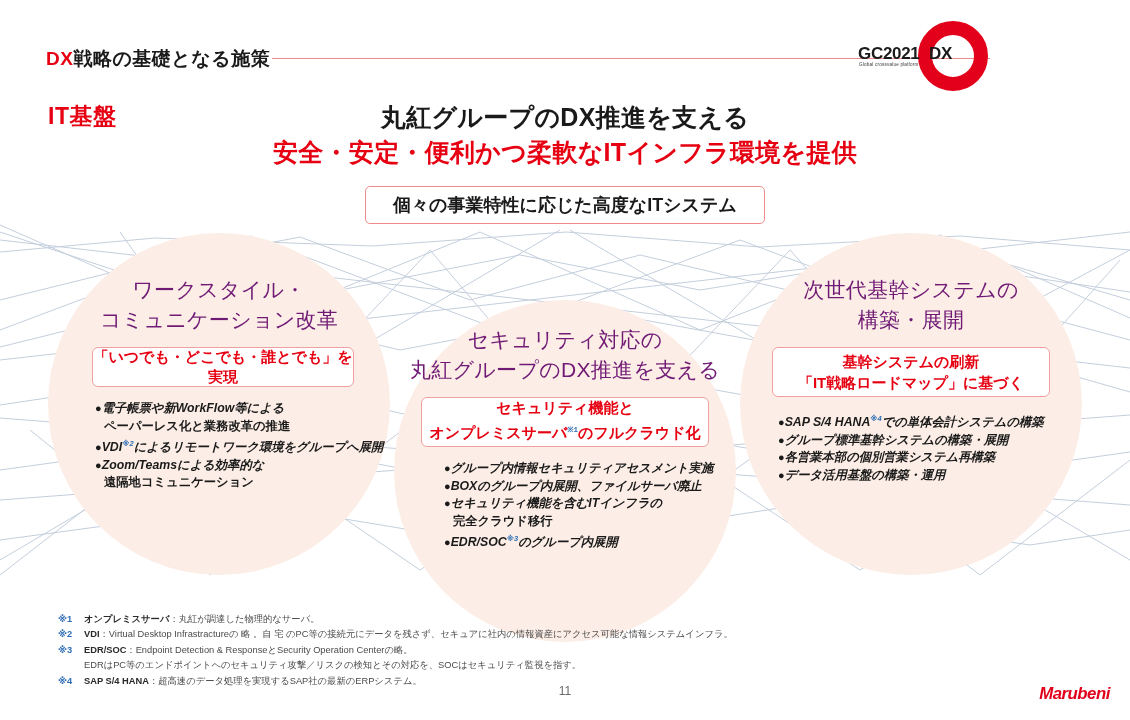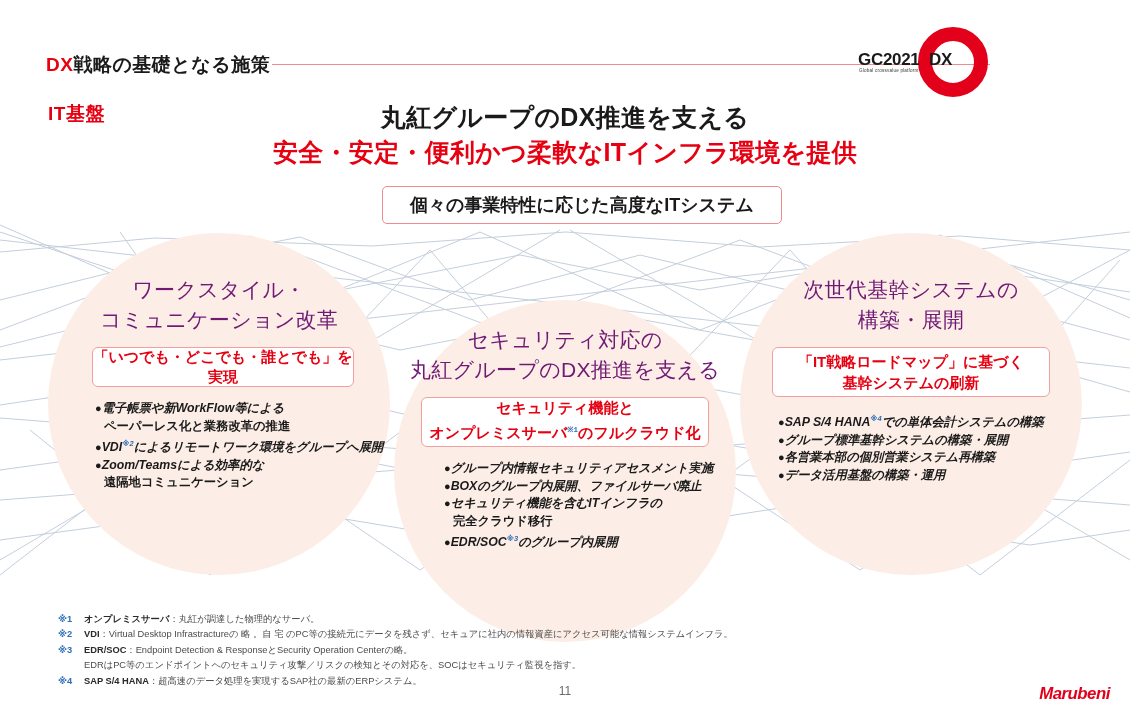--- a/index.html
+++ b/index.html
@@ -23,21 +23,21 @@
     position: absolute;
     left: 0; top: 0;
     width: 1130px;
     height: 720px;
     pointer-events: none;
   }
 
   
   #header {
     position: absolute;
-    left: 0; top: 10px;
+    left: 0; top: 4px;
     width: 1002px;
     height: 90px;
   }
   #header-title {
     position: absolute;
     left: 46px;
     top: 42px;
     font-size: 19px;
     font-weight: 700;
     letter-spacing: 0.5px;
@@ -100,21 +100,21 @@
     color: #3a3a3a;
     white-space: nowrap;
     z-index: 3;
   }
 
   
   #section-label {
     position: absolute;
     left: 48px;
     top: 101px;
-    font-size: 19px;
+    font-size: 23px;
     font-weight: 700;
     color: #e60012;
     letter-spacing: 0.5px;
   }
   #headline {
     position: absolute;
     left: 215px;
     top: 100px;
     width: 700px;
     text-align: center;
@@ -130,21 +130,21 @@
     font-size: 25px;
     font-weight: 700;
     color: #e60012;
     letter-spacing: 0.3px;
     line-height: 36px;
   }
 
   
   #top-pill {
     position: absolute;
-    left: 382px;
+    left: 365px;
     top: 186px;
     width: 400px;
     height: 38px;
     box-sizing: border-box;
     border: 1.5px solid #f08c8c;
     border-radius: 5px;
     background: #ffffff;
     display: flex;
     align-items: center;
     justify-content: center;
@@ -347,22 +347,22 @@
     </div>
   </div>
 
   <div class="col" id="col-right">
     <div class="col-title">
       <div>次世代基幹システムの</div>
       <div>構築・展開</div>
     </div>
     <div class="red-box" id="box-right">
       <div>
+        <div>基幹システムの刷新</div>
         <div>「IT戦略ロードマップ」に基づく</div>
-        <div>基幹システムの刷新</div>
       </div>
     </div>
     <div class="bullets" id="bul-right">
       <span class="bi"><span class="dot">●</span><span>SAP S/4 HANA</span><span class="sup">※4</span><span>での単体会計システムの構築</span></span>
       <span class="bi"><span class="dot">●</span><span>グループ標準基幹システムの構築・展開</span></span>
       <span class="bi"><span class="dot">●</span><span>各営業本部の個別営業システム再構築</span></span>
       <span class="bi"><span class="dot">●</span><span>データ活用基盤の構築・運用</span></span>
     </div>
   </div>
 

